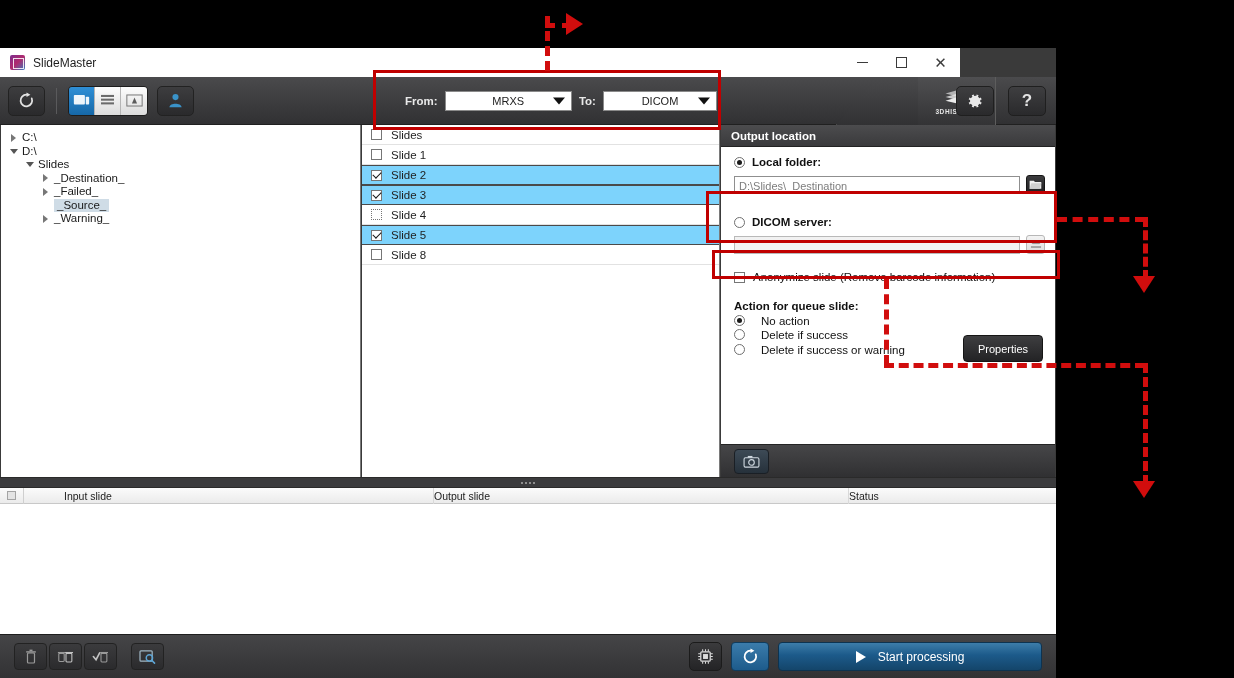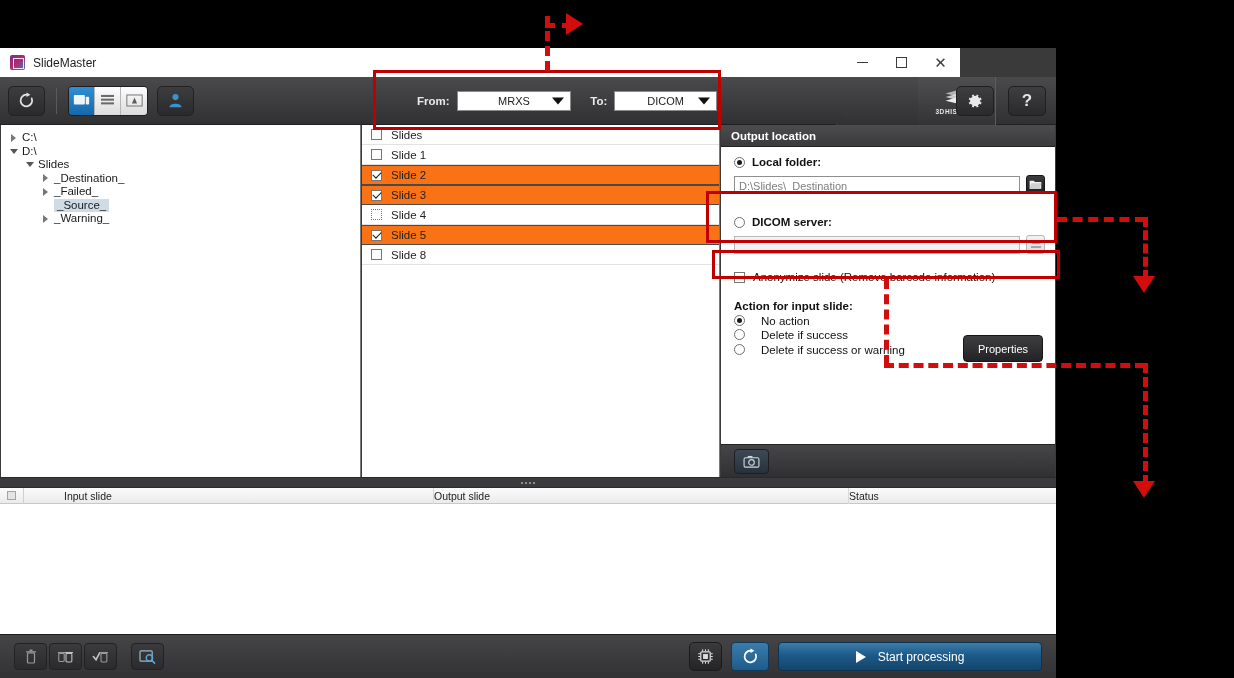--- a/index.html
+++ b/index.html
@@ -69,21 +69,21 @@
     width:37px;height:30px;border-radius:5px;
     background:linear-gradient(180deg,#3d3d3f 0%, #2a2a2c 100%);
     border:1px solid #222; display:flex;align-items:center;justify-content:center;
   }
 
   
   .fromto {
     position:absolute; left:377px; top:29px; width:340px; height:48px;
     display:flex; align-items:center; gap:7px; padding-left:28px;
   }
-  .ft-label { color:#e9e9e9; font-size:11.5px; font-weight:bold;margin-left:12px; }
+  .ft-label { color:#e9e9e9; font-size:11.5px; font-weight:bold; }
   .combo {
     position:relative; height:20px; background:#fff;
     border:1px solid #8a8a8a; display:flex;align-items:center;justify-content:center;
     font-size:11px; color:#222;
   }
   .combo .arrow {
     position:absolute; right:6px; top:50%; transform:translateY(-50%);
     width:0;height:0;border-left:6px solid transparent;border-right:6px solid transparent;
     border-top:7px solid #111;
   }
@@ -133,21 +133,21 @@
 
   .pane-list {
     position:absolute; left:362px; top:77px; width:358px; height:352px;
     background:#fff; border-right:1px solid #7a7a7a; overflow:hidden;
   }
   .slide-row {
     display:flex; align-items:center; height:20px; padding-left:9px; gap:9px;
     border-bottom:1px solid #e2e2e2; font-size:11.5px; color:#1f1f1f;
   }
   .slide-row.sel {
-    background:#f97316; border:1px solid #4a4a4a; border-left:none;border-right:none;
+    background:#7dd3fc; border:1px solid #4a4a4a; border-left:none;border-right:none;
   }
   .cbx {
     width:11px;height:11px;background:#fff;border:1px solid #767676;
     display:flex;align-items:center;justify-content:center; flex:none;
   }
   .cbx.checked:after{
     content:""; width:7px;height:4px;border-left:1.6px solid #1a1a1a;border-bottom:1.6px solid #1a1a1a;
     transform:rotate(-45deg) translate(1px,-1px);
   }
   .cbx.dotted{ border-style:dotted; }
@@ -490,21 +490,21 @@
               <rect x="1" y="8" width="11" height="1.5" fill="#8a8a8a"></rect>
             </svg>
           </div>
         </div>
 
         <div class="check-row" style="padding-top:17px">
           <span class="cbx"></span>
           <span class="txt">Anonymize slide (Remove barcode information)</span>
         </div>
 
-        <div class="action-title" style="padding-top:17px">Action for input slide:</div>
+        <div class="action-title" style="padding-top:17px">Action for queue slide:</div>
         <div class="action-item">
           <span class="radio on"></span>
           <span>No action</span>
         </div>
         <div class="action-item">
           <span class="radio"></span>
           <span>Delete if success</span>
         </div>
         <div class="action-item">
           <span class="radio"></span>

